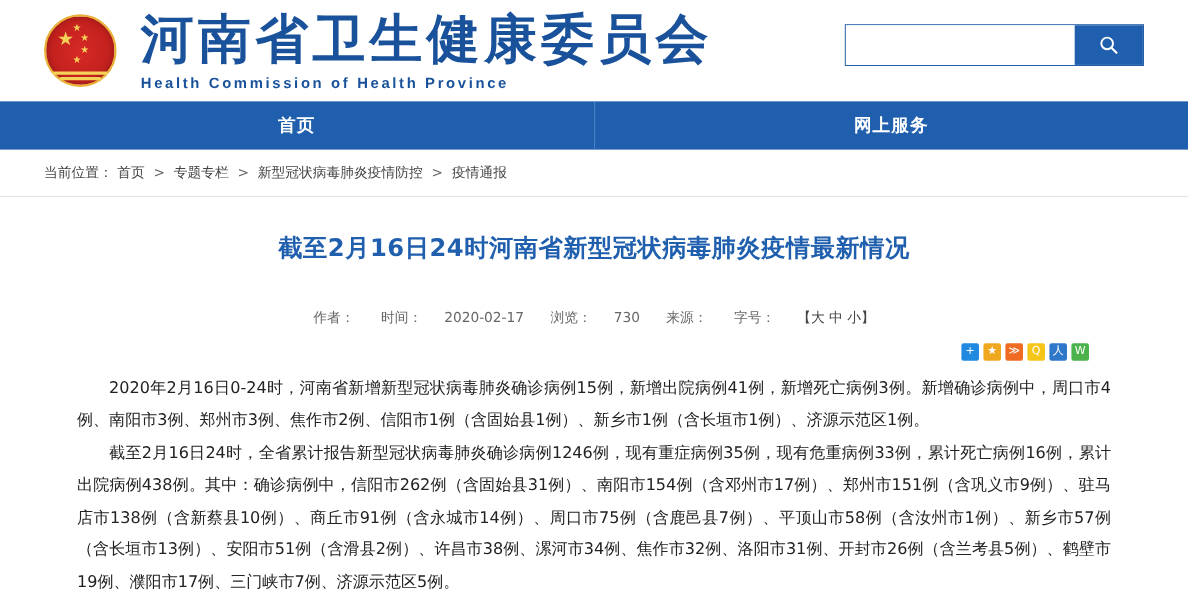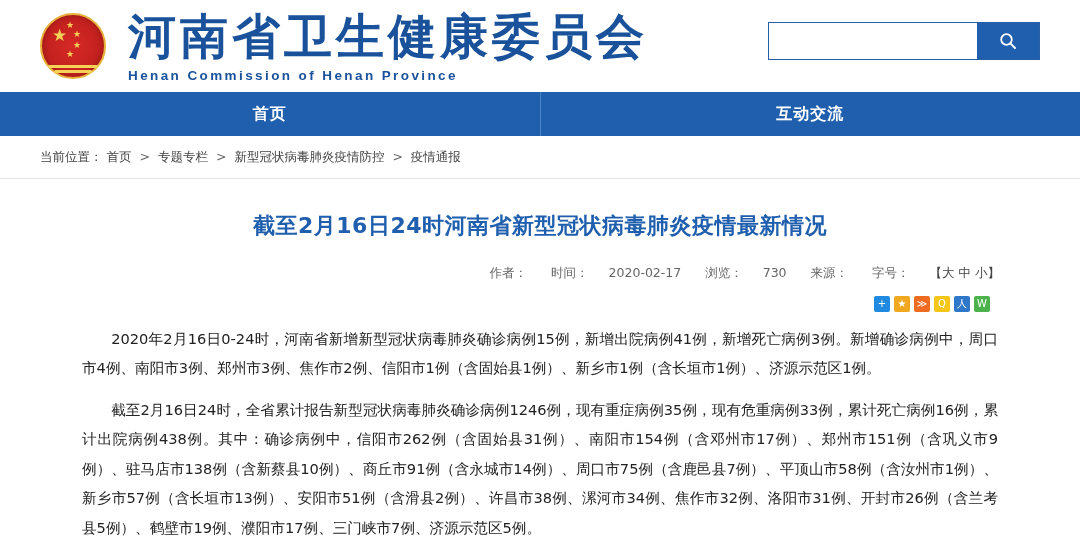--- a/index.html
+++ b/index.html
@@ -161,22 +161,22 @@
   .art-title {
     text-align: center;
     color: #1f5fae;
     font-size: 22px;
     font-weight: bold;
     margin-top: 32px;
     letter-spacing: 0.5px;
     font-family: "DejaVu Sans", "Liberation Sans", sans-serif;
   }
   .art-meta {
-    text-align: right;
-    margin-top: 24px;
+    text-align: center;
+    margin-top: 40px;
     font-size: 12.5px;
     color: #666;
     font-family: "DejaVu Sans", "Liberation Sans", sans-serif;
   }
   .art-meta span { margin: 0 10px; }
   .art-meta .fontsize { color: #444; }
 
   .share-row {
     display: flex;
     justify-content: flex-end;
@@ -200,58 +200,58 @@
 
   .art-body {
     margin-top: 10px;
     font-size: 14.6px;
     line-height: 2.02;
     color: #222;
     text-align: justify;
     font-family: "DejaVu Sans", "Liberation Sans", sans-serif;
   }
   .art-body p {
-    margin: 12px;
+    margin: 0;
     text-indent: 2em;
   }
 </style>
 </head>
 <body>
 
 <div class="page">
 
   <div class="header">
     <div class="emblem">
       <span class="star s1">★</span>
       <span class="star s2">★</span>
       <span class="star s3">★</span>
       <span class="star s4">★</span>
       <span class="star s5">★</span>
       <span class="gearline"></span>
       <span class="gearline2"></span>
     </div>
     <div class="titles">
       <div class="title-cn">河南省卫生健康委员会</div>
-      <div class="title-en">Henan Commission of Henan Province</div>
+      <div class="title-en">Health Commission of Health Province</div>
     </div>
 
     <div class="search-box">
       <input class="search-input" type="text" value="" placeholder="" style="">
       <button class="search-btn">
         <svg width="20" height="20" viewBox="0 0 20 20" aria-hidden="true">
           <circle cx="8.5" cy="8.5" r="5.3" fill="none" stroke="#ffffff" stroke-width="1.8"></circle>
           <line x1="12.6" y1="12.6" x2="17" y2="17" stroke="#ffffff" stroke-width="2" stroke-linecap="round"></line>
         </svg>
       </button>
     </div>
   </div>
 
   <div class="nav">
     <div class="nav-item">首页</div>
-    <div class="nav-item">互动交流</div>
+    <div class="nav-item">网上服务</div>
   </div>
 
   <div class="breadcrumb">
     <span>当前位置：</span>
     <a>首页</a>
     <span class="bc-sep">&gt;</span>
     <a>专题专栏</a>
     <span class="bc-sep">&gt;</span>
     <a>新型冠状病毒肺炎疫情防控</a>
     <span class="bc-sep">&gt;</span>

